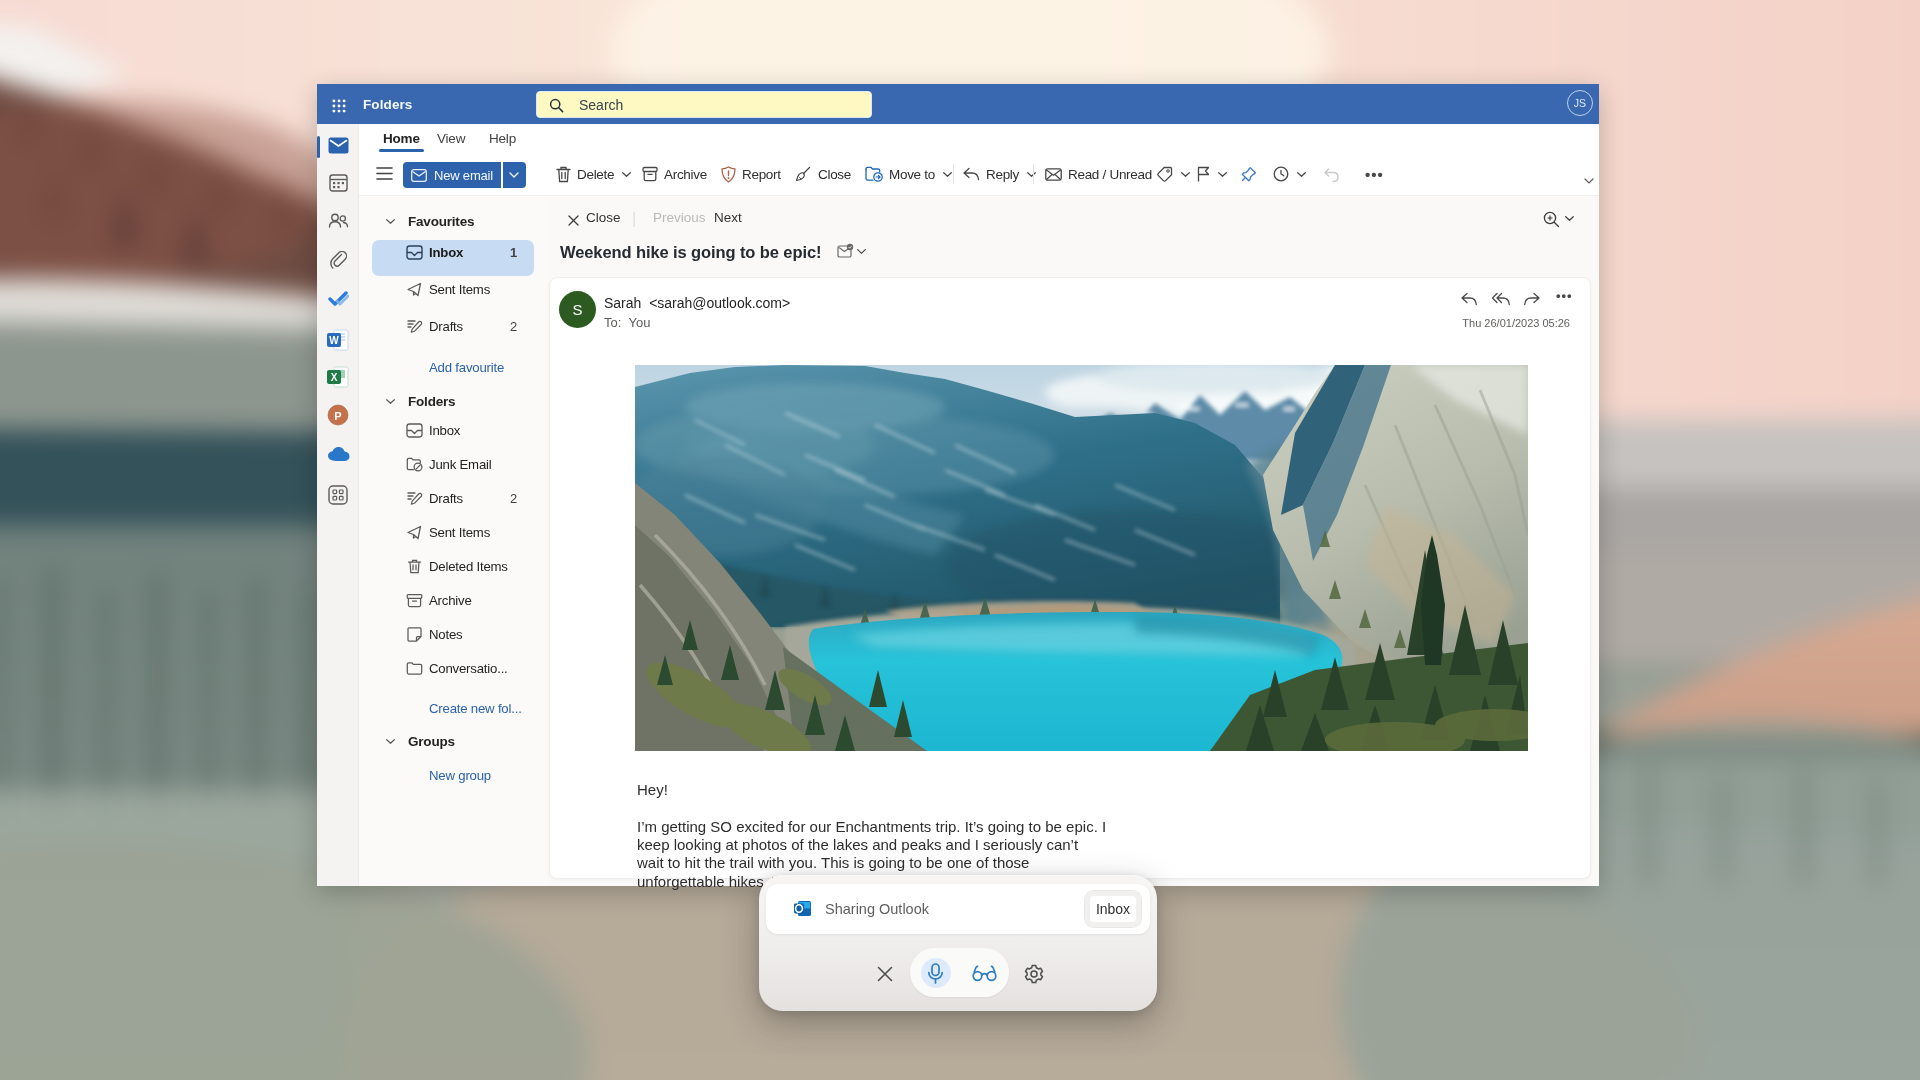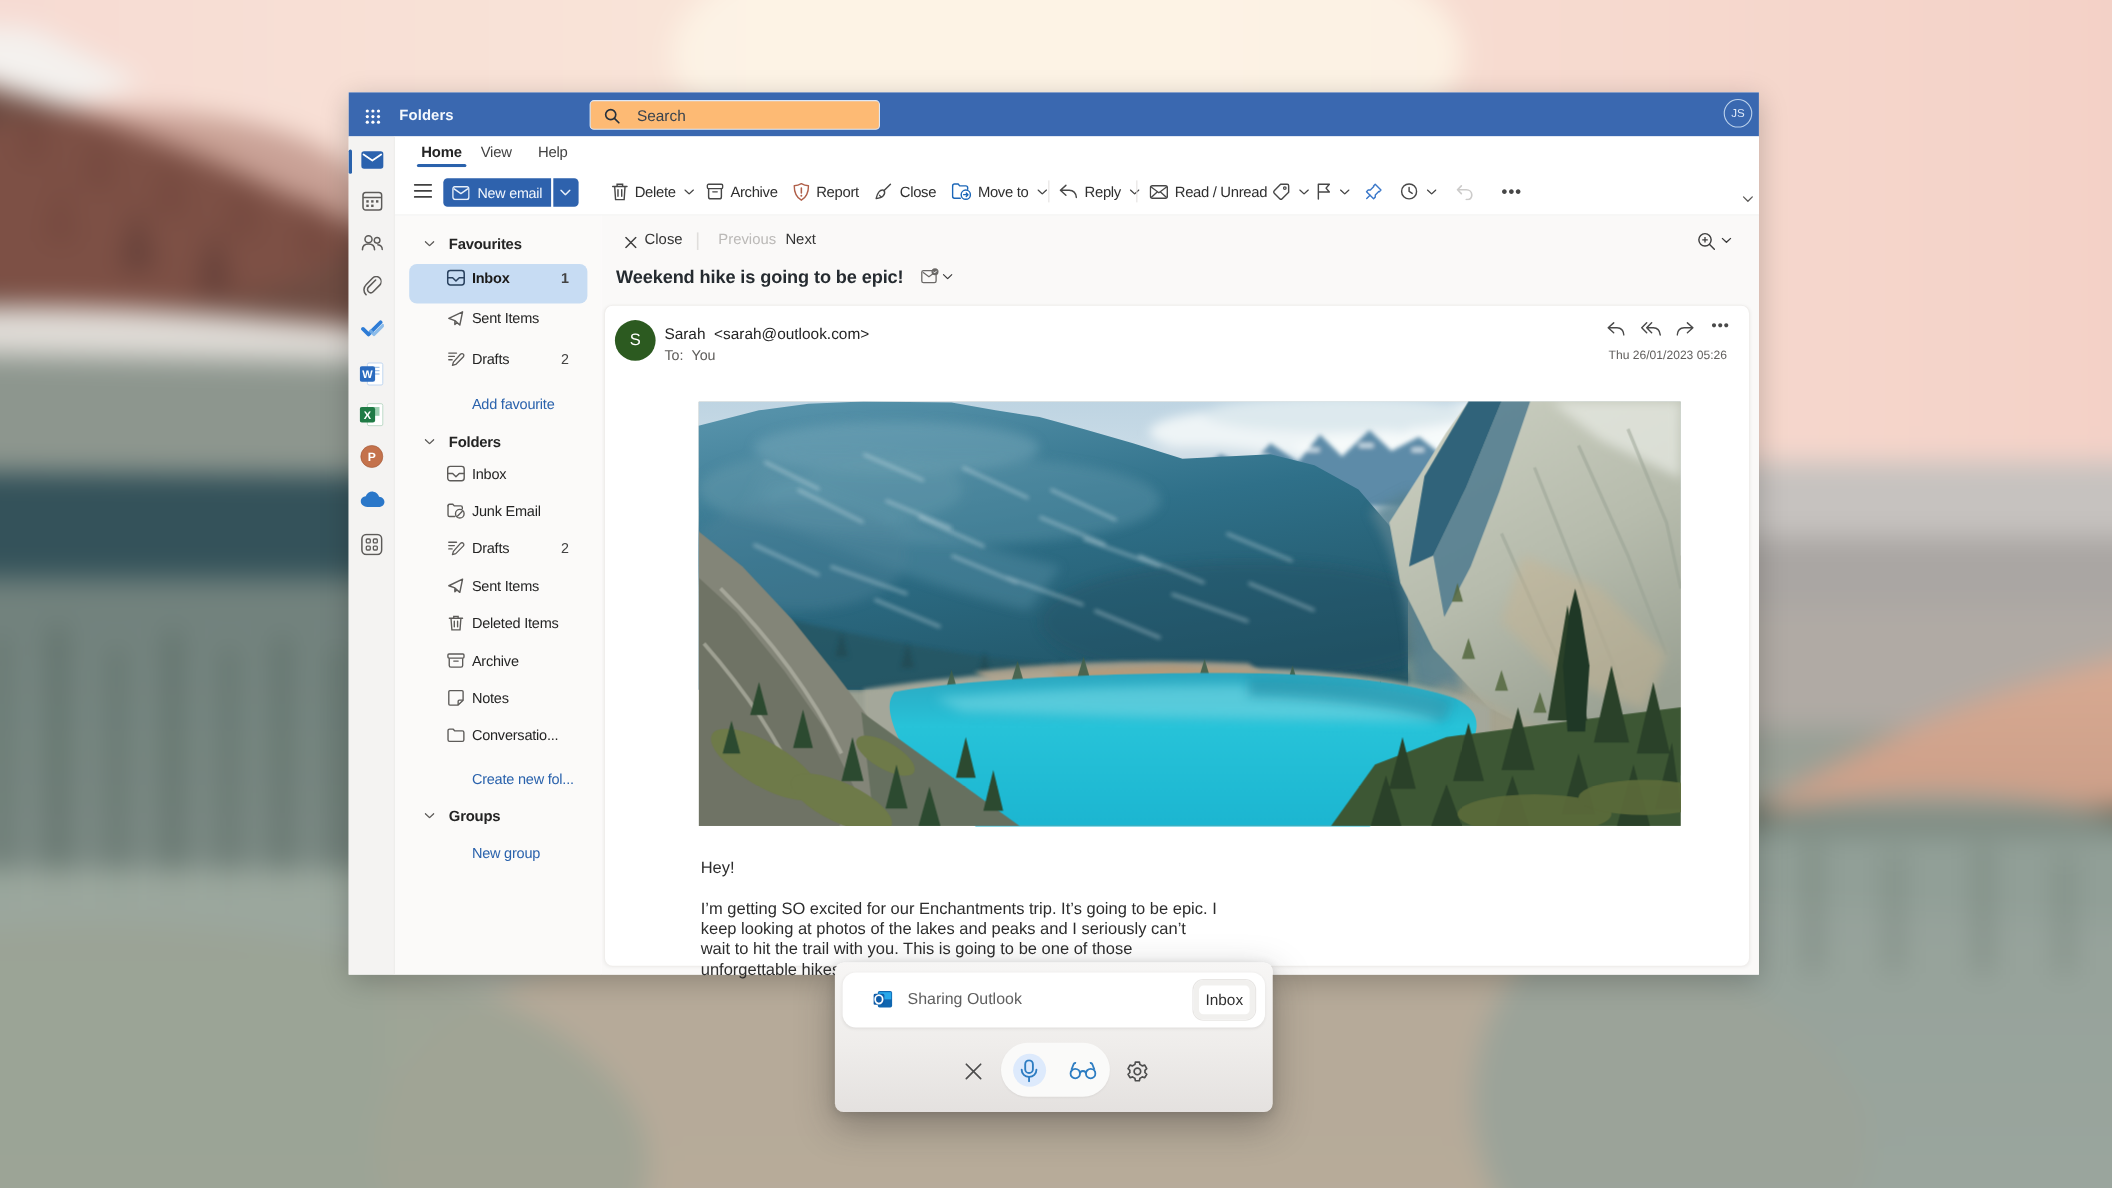--- a/index.html
+++ b/index.html
@@ -4,21 +4,21 @@
 <style>
   * { margin:0; padding:0; box-sizing:border-box; }
   html,body { width:1920px; height:1080px; overflow:hidden; font-family:"Liberation Sans", sans-serif; }
   
   #wall { position:absolute; left:0; top:0; width:1920px; height:1080px; }
   
   #win { position:absolute; left:317px; top:84px; width:1282px; height:802px; background:#ffffff; box-shadow:0 6px 24px rgba(0,0,0,0.22); }
   #titlebar { position:absolute; left:0; top:0; width:1282px; height:40px; background:#3a68b0; }
   #waffle { position:absolute; left:14px; top:14px; }
   #ttext { position:absolute; left:46px; top:13px; color:#f4f8fd; font-size:13.5px; font-weight:bold; letter-spacing:0.1px; }
-  #search { position:absolute; left:219px; top:7px; width:264px; height:27px; background:#fdba74; border:1px solid #dde7f5; border-radius:4px; }
+  #search { position:absolute; left:219px; top:7px; width:336px; height:27px; background:#fef9c3; border:1px solid #dde7f5; border-radius:4px; }
   #search .stext { position:absolute; left:42px; top:5px; font-size:14px; color:#39434e; }
   #avatar { position:absolute; right:6px; top:6px; width:26px; height:26px; border-radius:50%; border:1.5px solid #bcd2ec; color:#dfeafa; font-size:10.5px; display:flex; align-items:center; justify-content:center; }
   
   #rail { position:absolute; left:0; top:40px; width:42px; height:762px; background:#f4f3f2; border-right:1px solid #edebe9; }
   .ricon { position:absolute; left:0; width:42px; display:flex; justify-content:center; }
   
   #tabs { position:absolute; left:42px; top:40px; width:1240px; height:28px; background:#ffffff; }
   .tab { position:absolute; top:7px; font-size:13.5px; letter-spacing:-0.2px; color:#424242; }
   #tab-home { left:24px; font-weight:bold; color:#242424; }
   #tab-home::after { content:""; position:absolute; left:-4px; right:-4px; bottom:-6px; height:3px; border-radius:2px; background:#2a62ac; }
@@ -664,21 +664,21 @@
             <ellipse cx="760" cy="375" rx="70" ry="18"></ellipse>
               <ellipse cx="860" cy="360" rx="60" ry="16"></ellipse>
           </g>
         </svg>
       </div>
       <div style="position:absolute;left:87px;top:503px;font-size:15px;color:#2d2d2d">Hey!</div>
       <div style="position:absolute;left:87px;top:540px;font-size:15px;line-height:18.2px;color:#2d2d2d;white-space:nowrap">I’m getting SO excited for our Enchantments trip. It’s going to be epic. I<br>keep looking at photos of the lakes and peaks and I seriously can’t<br>wait to hit the trail with you. This is going to be one of those<br>unforgettable hikes. Ti</div>
     </div>
   </div>
 </div>
-<div id="pill" style="position:absolute;left:759px;top:875px;width:398px;height:136px;border-radius:8px;background:linear-gradient(180deg,#f7f6f5 0%,#efedeb 55%,#e4e1df 100%);box-shadow:0 12px 34px rgba(40,40,40,0.35), 0 2px 8px rgba(60,60,60,0.18)">
+<div id="pill" style="position:absolute;left:759px;top:875px;width:398px;height:136px;border-radius:24px;background:linear-gradient(180deg,#f7f6f5 0%,#efedeb 55%,#e4e1df 100%);box-shadow:0 12px 34px rgba(40,40,40,0.35), 0 2px 8px rgba(60,60,60,0.18)">
   <div style="position:absolute;left:7px;top:9px;width:384px;height:50px;border-radius:12px;background:#ffffff;box-shadow:0 1px 3px rgba(0,0,0,0.07)">
     <svg style="position:absolute;left:28px;top:16px" width="18" height="17" viewBox="0 0 18 17">
       <rect x="4" y="1" width="13" height="15" rx="1.6" fill="#1066b0"></rect>
       <rect x="4.8" y="2" width="11.4" height="6.5" fill="#28a8ea"></rect>
       <rect x="0" y="3.5" width="10" height="10" rx="1.4" fill="#0f5ca8"></rect>
       <ellipse cx="5" cy="8.5" rx="3.4" ry="3.8" fill="none" stroke="#ffffff" stroke-width="1.6"></ellipse>
     </svg>
     <span style="position:absolute;left:59px;top:17px;font-size:14.5px;color:#5f5f5f">Sharing Outlook</span>
     <div style="position:absolute;right:9px;top:7px;width:56px;height:36px;border-radius:9px;background:#ffffff;box-shadow:0 0 0 5px rgba(240,238,236,0.9) inset, 0 0 0 1px #e8e6e4;display:flex;align-items:center;justify-content:center">
       <span style="font-size:14px;color:#303030">Inbox</span>

